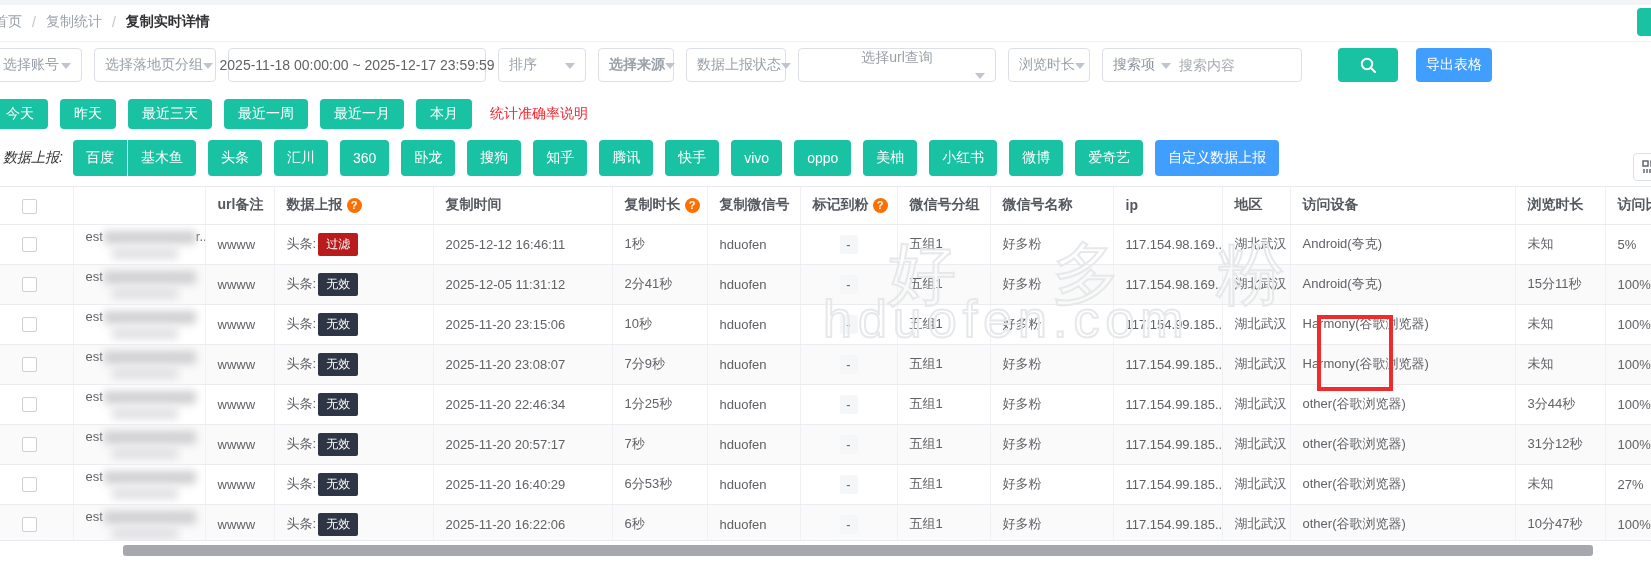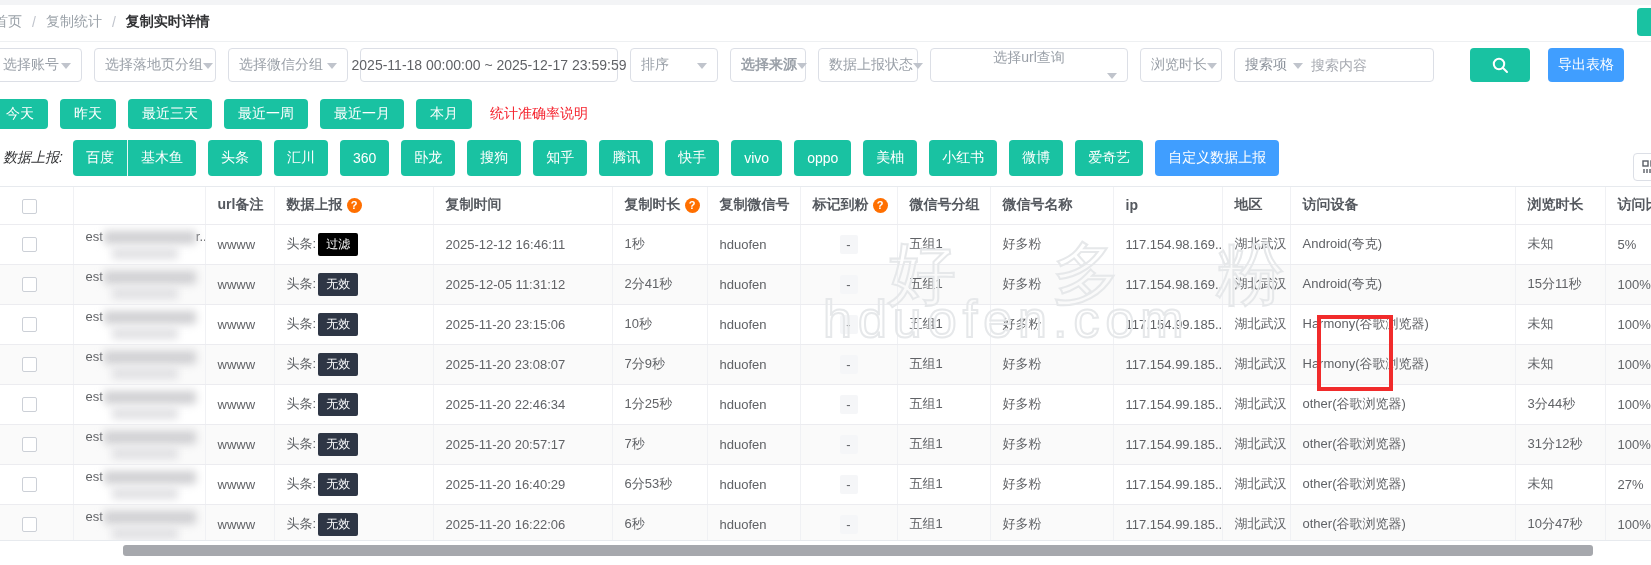--- a/index.html
+++ b/index.html
@@ -55,21 +55,21 @@
   table { width:1695px; table-layout:fixed; border-collapse:collapse; }
   th,td { border-right:1px solid #f0f1f4; border-bottom:1px solid #ececf0; font-weight:normal; text-align:left; padding:0 0 0 12px; font-size:13px; color:#606266; white-space:nowrap; overflow:hidden; }
   thead th { height:37px; font-size:14px; color:#55595f; font-weight:700; background:#fff; }
   tbody tr { height:40px; background:#fff; }
   tbody tr:nth-child(even) { background:#fafafa; }
   .cb { display:inline-block; width:15px; height:15px; border:1px solid #ccd0d7; border-radius:2px; background:#fff; vertical-align:middle; margin-left:10px; }
   .help-icon { display:inline-block; width:15px; height:15px; border-radius:50%; background:#ff6f00; color:#fff; font-size:11px; line-height:15px; text-align:center; margin-left:4px; vertical-align:middle; font-weight:700; }
   .help-icon::after { content:"?"; }
   .badge { display:inline-block; padding:3px 8px; border-radius:2px; color:#fff; font-size:12px; margin-left:2px; }
   .badge.invalid { background:#2e3645; }
-  .badge.filtered { background:#000000; }
+  .badge.filtered { background:#b91c1c; }
   .mark-chip { display:inline-block; min-width:18px; text-align:center; background:#f5f6f8; border-radius:2px; padding:2px 5px; color:#606266; }
   .cell-mark { text-align:center; padding-left:0; }
   .name-prefix { color:#606266; }
   .blur1 { display:inline-block; width:92px; height:13px; background:#cfcfd2; filter:blur(4px); vertical-align:middle; margin-left:1px; }
   .blur2 { width:66px; height:11px; background:#dfdfe2; filter:blur(4px); margin:4px 0 0 26px; }
 
   
   .watermark { position:absolute; top:0; left:0; width:1651px; height:355px; pointer-events:none; z-index:5; }
   .wm1 { position:absolute; left:888px; top:42px; font-size:68px; letter-spacing:96px; color:transparent; -webkit-text-stroke:2px #e6e8ea; white-space:nowrap; }
   .wm2 { position:absolute; left:823px; top:102px; font-size:52px; letter-spacing:6px; color:transparent; -webkit-text-stroke:2px #e6e8ea; white-space:nowrap; }
@@ -98,24 +98,20 @@
   <div class="crumb-line"></div>
   <div class="corner-frag"></div>
 
   <div class="filter-row">
     <div class="fbox w-account">
       <span>选择账号</span>
       <span class="arrow"></span>
     </div>
     <div class="fbox w-landing">
       <span>选择落地页分组</span>
-      <span class="arrow"></span>
-    </div>
-    <div class="fbox w-wxgroup">
-      <span>选择微信分组</span>
       <span class="arrow"></span>
     </div>
     <div class="fbox dark w-date">
       <span>2025-11-18 00:00:00 ~ 2025-12-17 23:59:59</span>
     </div>
     <div class="fbox w-sort">
       <span>排序</span>
       <span class="arrow"></span>
     </div>
     <div class="fbox w-source">

